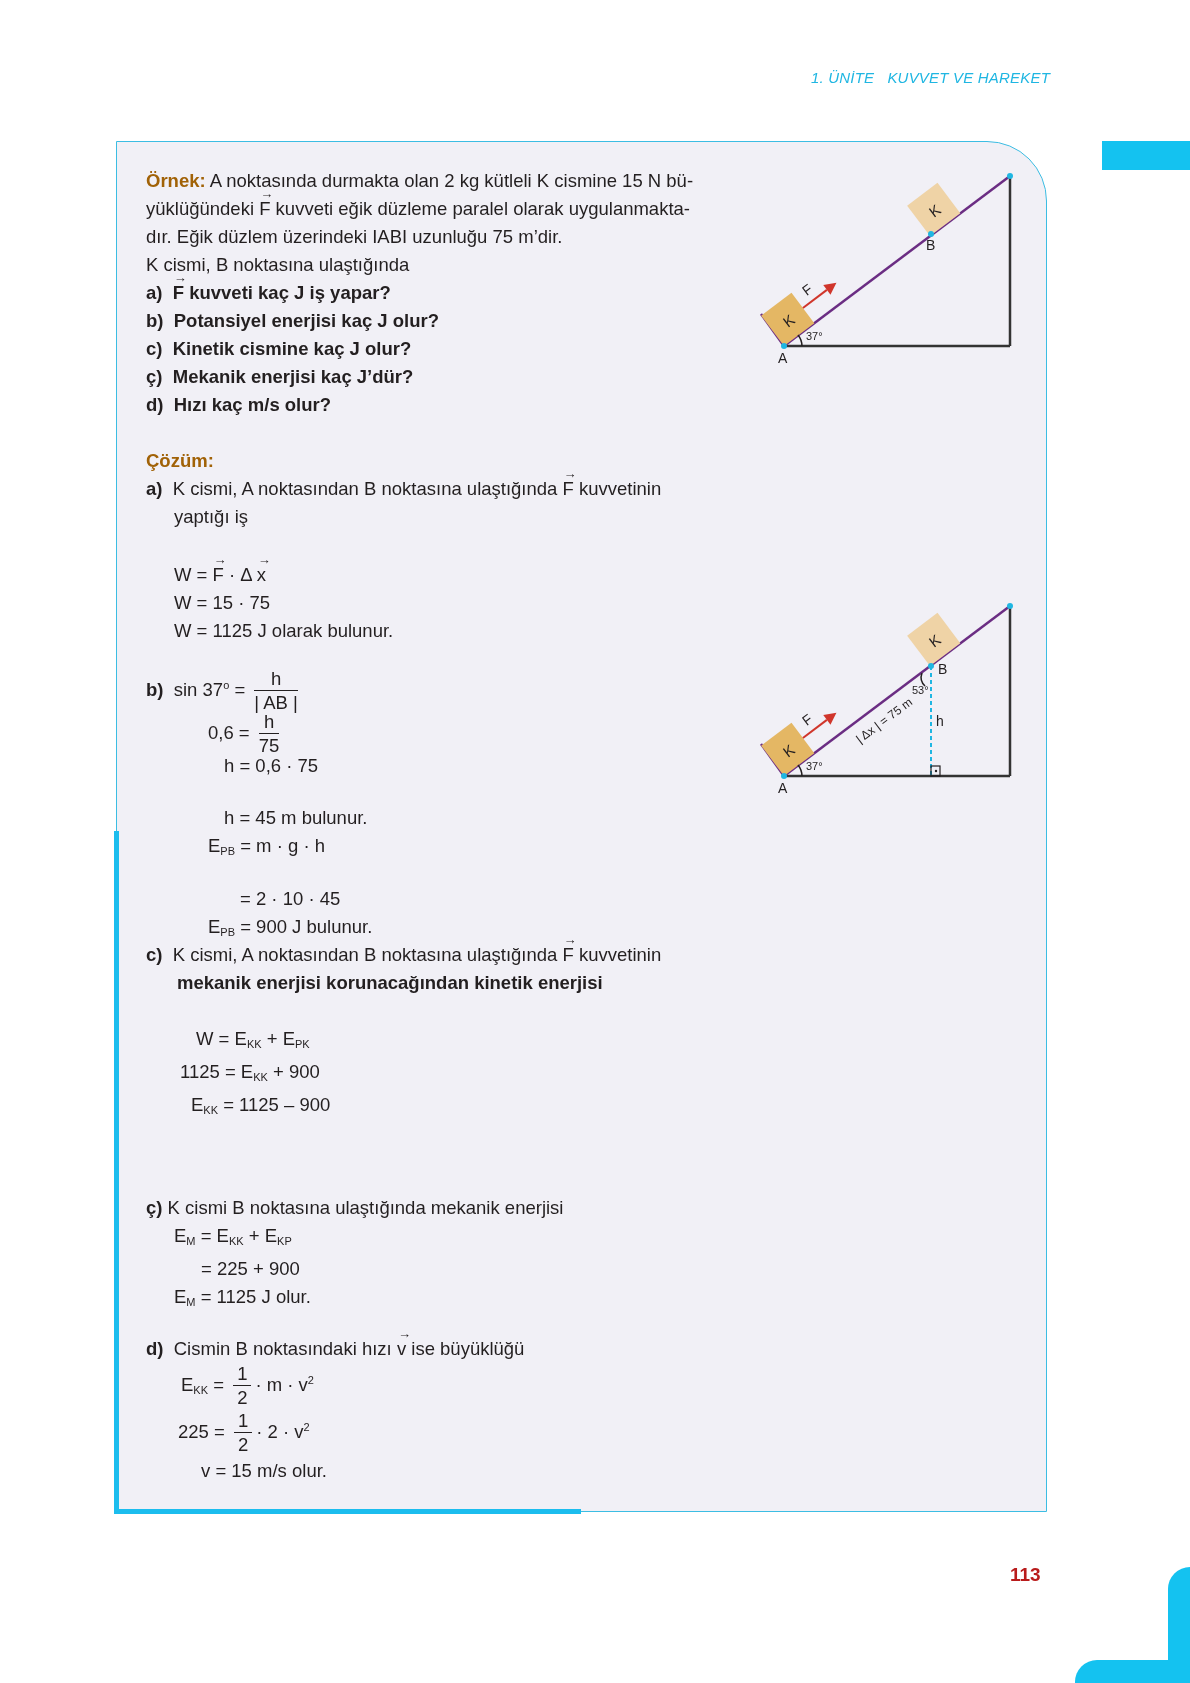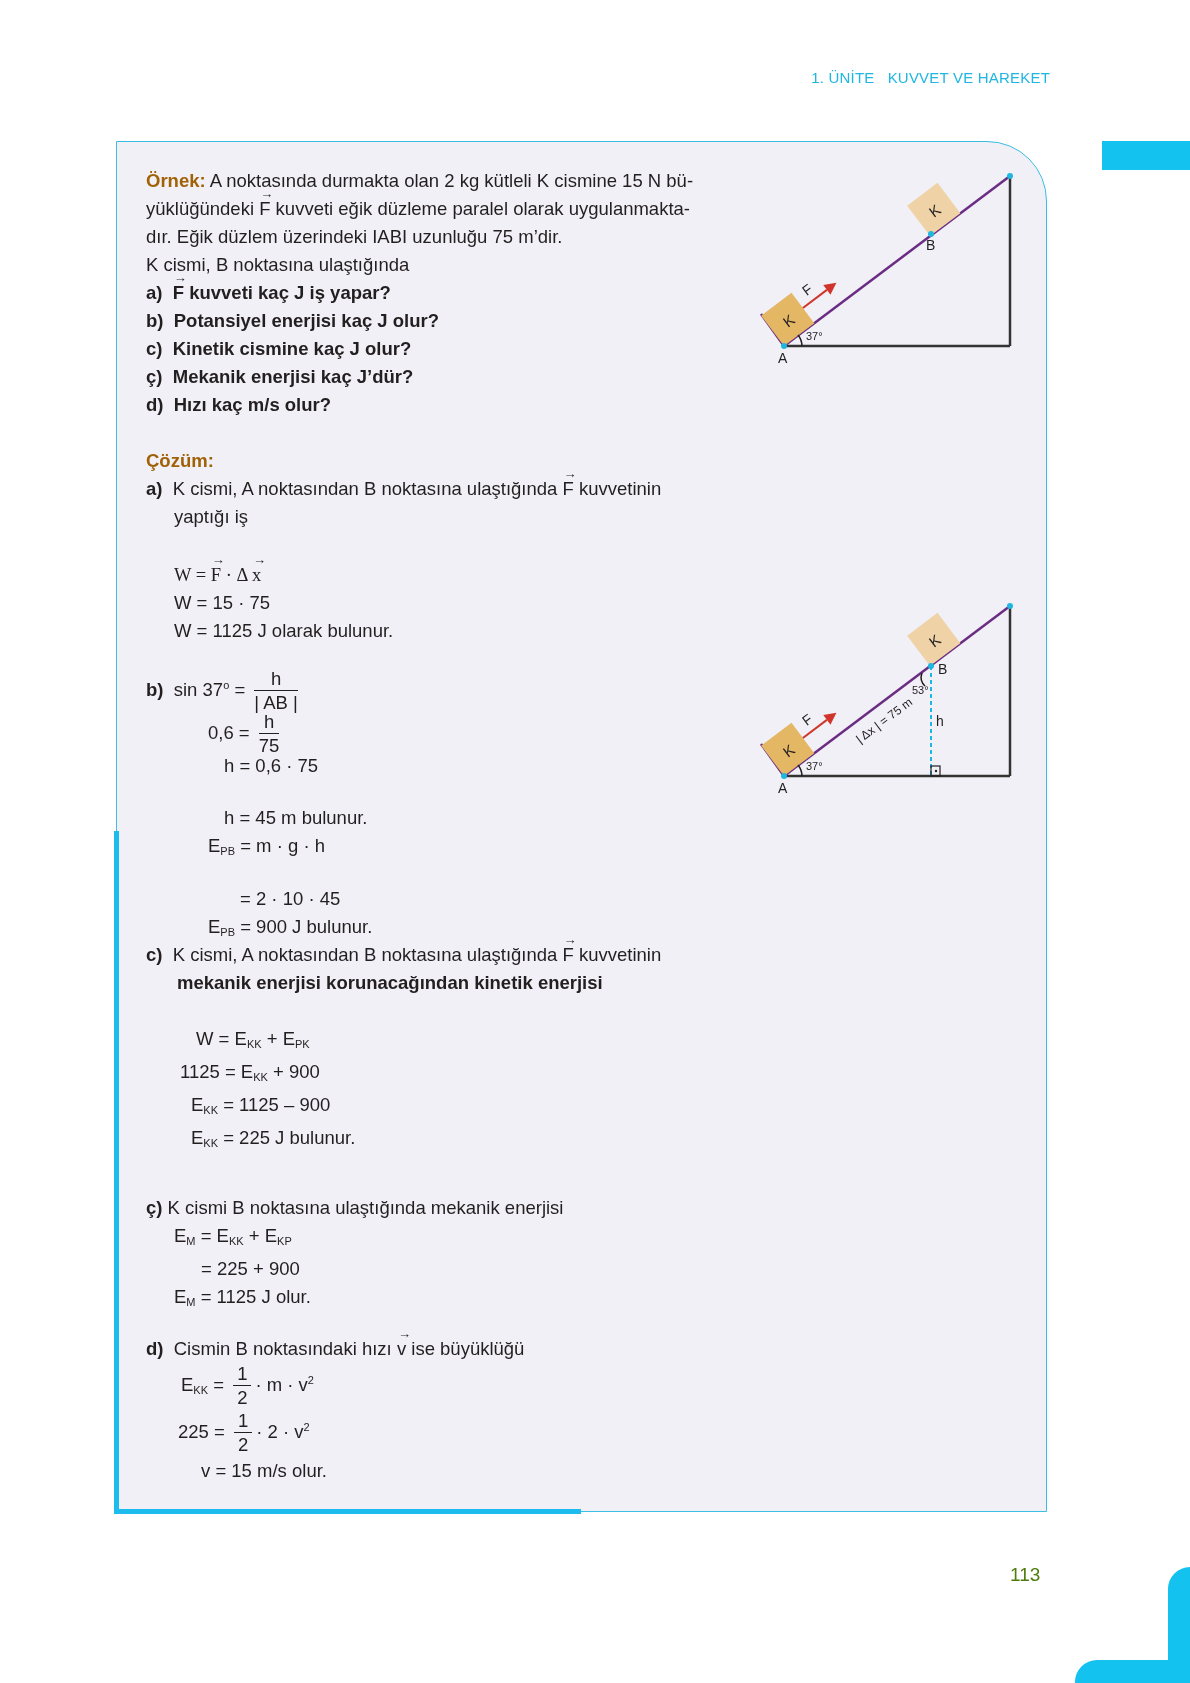--- a/index.html
+++ b/index.html
@@ -1,37 +1,37 @@
 <!DOCTYPE html>
 <html><head>
 <meta charset="utf-8">
 <style>
   html, body { margin:0; padding:0; }
   body { width:1190px; height:1683px; position:relative; background:#ffffff; font-family:"Liberation Sans", sans-serif; color:#231f20; overflow:hidden; }
-  .header { position:absolute; top:69px; right:140px; font-size:15px; color:#1fb6e2; letter-spacing:0.2px;text-align:right; }
+  .header { position:absolute; top:69px; right:140px; font-style:italic; font-size:15px; color:#1fb6e2; letter-spacing:0.2px;text-align:right; }
   .tab-top { position:absolute; top:141px; left:1102px; width:88px; height:29px; background:#14c2f0; }
   .card { position:absolute; left:116px; top:141px; width:931px; height:1371px; background:#f1f0f6; border:1px solid #3cbde3; border-top-right-radius:60px; box-sizing:border-box; }
   .card-accent-left { position:absolute; left:114px; top:831px; width:5px; height:683px; background:#1cbdee; }
   .card-accent-bottom { position:absolute; left:114px; top:1509px; width:467px; height:5px; background:#1cbdee; }
   .text { position:absolute; left:146px; font-size:18.5px; line-height:28px; }
   .p { margin:0; white-space:nowrap; }
   .blue { color:#a16207; font-weight:bold; }
   .b { font-weight:bold; }
   .vec { position:relative; display:inline-block; }
   .vec::before { content:"\2192"; position:absolute; top:-15px; left:1px; font-size:13px; }
   sub { font-size:11px; vertical-align:-3px; }
   sup { font-size:11px; }
   .frac { display:inline-block; vertical-align:middle; text-align:center; margin:0 4px; }
   .frac .n { display:block; border-bottom:1px solid #231f20; padding:0 4px; line-height:22px; }
   .frac .d { display:block; line-height:24px; }
   .indent1 { padding-left:28px; }
   .indent2 { padding-left:62px; }
   .indent3 { padding-left:78px;margin-top:24px; }
   .diagram { position:absolute; }
-  .page-num { position:absolute; left:1010px; top:1564px; font-size:19px; color:#4d7c0f; }
+  .page-num { position:absolute; left:1010px; top:1564px; font-size:19px; color:#b91c1c;font-weight:bold; }
   .corner-v { position:absolute; left:1168px; top:1567px; width:22px; height:120px; background:#14c2f0; border-top-left-radius:22px; }
   .corner-h { position:absolute; left:1075px; top:1660px; width:115px; height:30px; background:#14c2f0; border-top-left-radius:22px; }
 </style>
 </head>
 <body>
 
 <div class="header">
   <span>1. ÜNİTE</span>&nbsp;&nbsp;&nbsp;<span>KUVVET VE HAREKET</span>
 </div>
 <div class="tab-top"></div>
@@ -50,21 +50,21 @@
   <p class="p b"><span>c)</span>&nbsp;&nbsp;<span>Kinetik cismine kaç J olur?</span></p>
   <p class="p b"><span>ç)</span>&nbsp;&nbsp;<span>Mekanik enerjisi kaç J’dür?</span></p>
   <p class="p b"><span>d)</span>&nbsp;&nbsp;<span>Hızı kaç m/s olur?</span></p>
 </div>
 
 <div class="text" style="top:447px;">
   <p class="p blue">Çözüm:</p>
   <p class="p"><span class="b">a)</span>&nbsp;&nbsp;<span>K cismi, A noktasından B noktasına ulaştığında </span><span class="vec">F</span><span> kuvvetinin</span></p>
   <p class="p indent1">yaptığı iş</p>
   <p class="p" style="height:28px;"></p>
-  <p class="p indent1" style="margin-top:2px;font-family:Liberation Serif, serif;"><span>W = </span><span class="vec">F</span><span> · Δ </span><span class="vec">x</span></p>
+  <p class="p indent1" style="margin-top:2px;"><span>W = </span><span class="vec">F</span><span> · Δ </span><span class="vec">x</span></p>
   <p class="p indent1">W = 15 · 75</p>
   <p class="p indent1">W = 1125 J olarak bulunur.</p>
 </div>
 
 <div class="text" style="top:668px;">
   <p class="p"><span class="b">b)</span>&nbsp;&nbsp;<span>sin 37</span><sup>o</sup><span> = </span><span class="frac"><span class="n">h</span><span class="d">| AB |</span></span></p>
   <p class="p indent2" style="margin-top:-4px;"><span>0,6 = </span><span class="frac"><span class="n">h</span><span class="d">75</span></span></p>
   <p class="p indent3" style="margin-top:-6px;">h = 0,6 · 75</p>
   <p class="p indent3">h = 45 m bulunur.</p>
   <p class="p indent2"><span>E</span><sub>PB</sub><span> = m · g · h</span></p>
@@ -72,21 +72,20 @@
   <p class="p indent2"><span>E</span><sub>PB</sub><span> = 900 J bulunur.</span></p>
 </div>
 
 <div class="text" style="top:941px;">
   <p class="p"><span class="b">c)</span>&nbsp;&nbsp;<span>K cismi, A noktasından B noktasına ulaştığında </span><span class="vec">F</span><span> kuvvetinin</span></p>
   <p class="p" style="padding-left:31px;font-weight:bold;">mekanik enerjisi korunacağından kinetik enerjisi</p>
   <p class="p" style="height:28px;"></p>
   <p class="p" style="padding-left:50px;"><span>W = E</span><sub>KK</sub><span> + E</span><sub>PK</sub></p>
   <p class="p" style="padding-left:34px;"><span>1125 = E</span><sub>KK</sub><span> + 900</span></p>
   <p class="p" style="padding-left:45px;"><span>E</span><sub>KK</sub><span> = 1125 – 900</span></p>
-  <p class="p" style="padding-left:45px;"><span>E</span><sub>KK</sub><span> = 225 J bulunur.</span></p>
 </div>
 
 <div class="text" style="top:1194px;">
   <p class="p"><span class="b">ç)</span><span> K cismi B noktasına ulaştığında mekanik enerjisi</span></p>
   <p class="p indent1"><span>E</span><sub>M</sub><span> = E</span><sub>KK</sub><span> + E</span><sub>KP</sub></p>
   <p class="p" style="padding-left:55px;">= 225 + 900</p>
   <p class="p indent1"><span>E</span><sub>M</sub><span> = 1125 J olur.</span></p>
 </div>
 
 <div class="text" style="top:1335px;">

